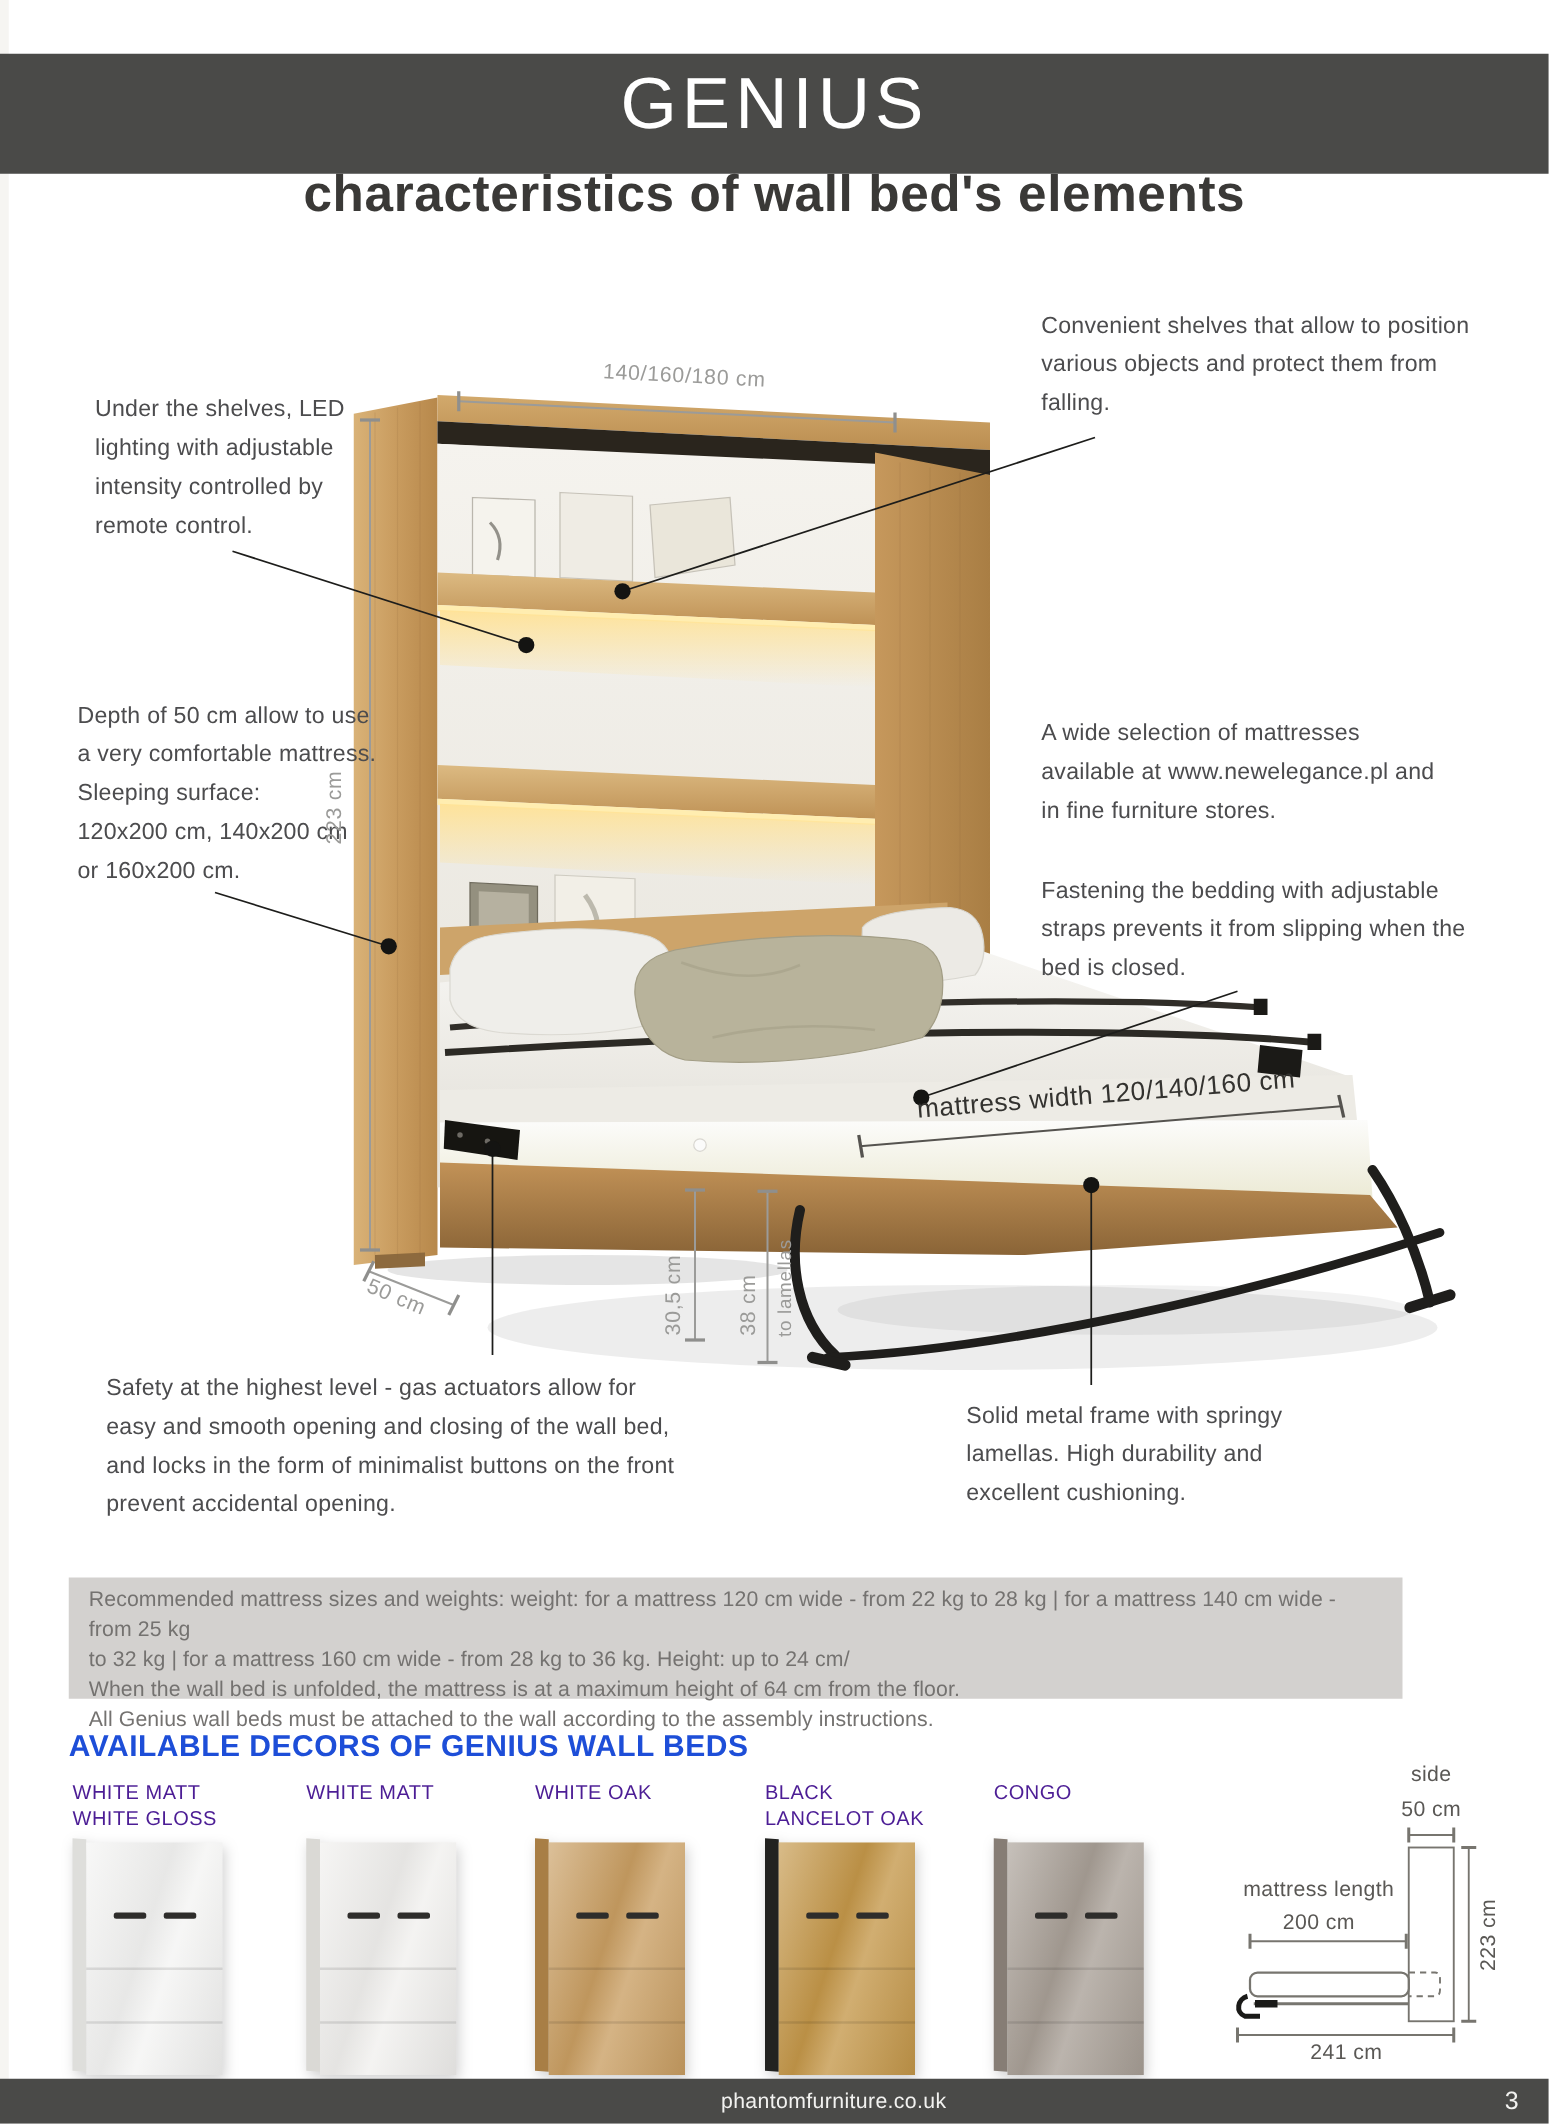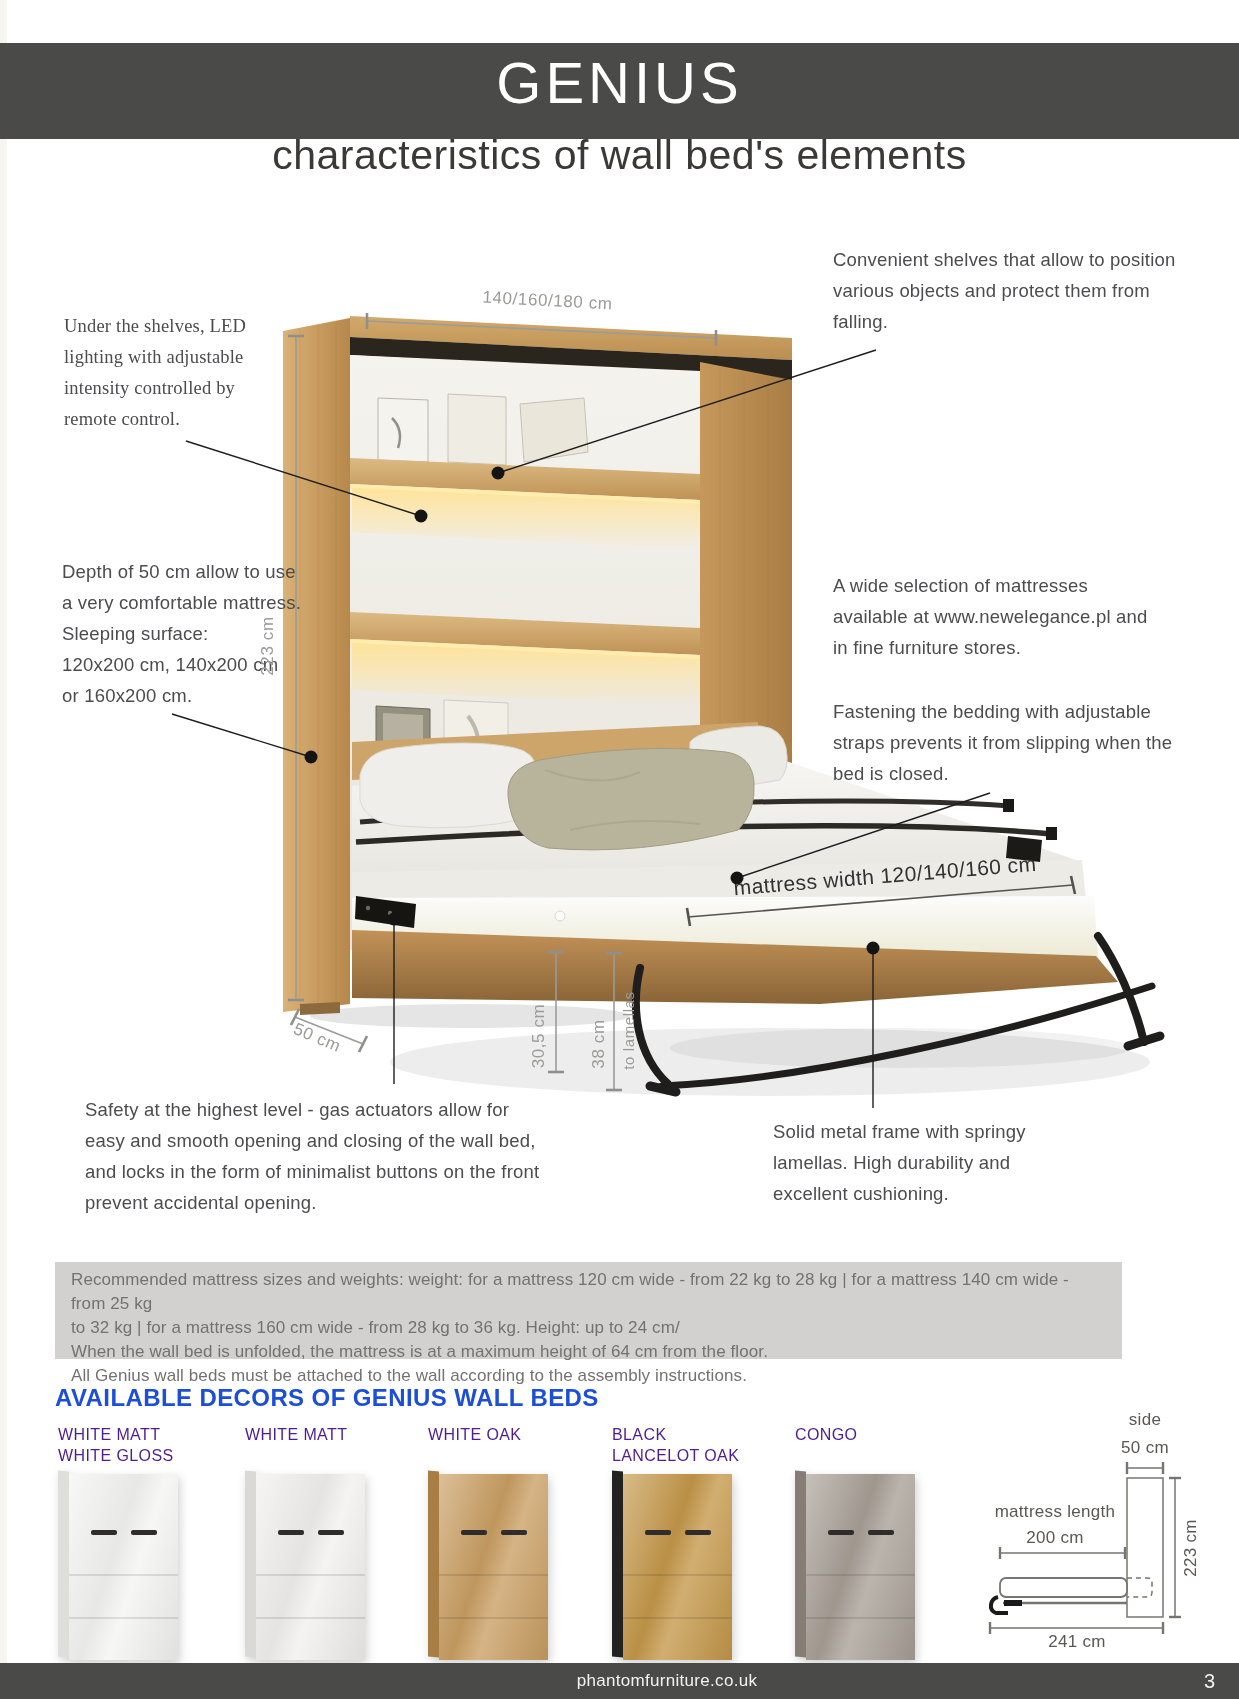--- a/index.html
+++ b/index.html
@@ -11,21 +11,21 @@
   .page-edge { position:absolute; left:0; top:0; width:7px; height:1699px; background:#f6f5f2; }
 
   
   .header-bar { position:absolute; left:0; top:43px; width:1239px; height:96px; background:#4a4a48; }
   .header-bar h1 {
     color:#ffffff; font-size:58px; font-weight:400; letter-spacing:4px;
     text-align:center; line-height:80px; font-stretch:condensed;
   }
   .subtitle {
     position:absolute; left:0; top:132px; width:1239px; text-align:center;
-    font-size:41px; color:#3a3937; letter-spacing:.5px; font-weight:400;
+    font-size:41px; color:#3a3937; letter-spacing:.5px; font-weight:700;
   }
 
   
   .note {
     position:absolute; font-size:18.5px; line-height:31px; color:#4c4c4e;
     white-space:pre-line; letter-spacing:.2px;
   }
   
   .dim {
     position:absolute; font-size:17px; color:#9b9b99; letter-spacing:.6px;
@@ -248,21 +248,21 @@
       <circle cx="311" cy="757" r="6.5" fill="#141412" stroke="none"></circle>
     <line x1="990" y1="793" x2="737" y2="878"></line>
       <circle cx="737" cy="878" r="6.5" fill="#141412" stroke="none"></circle>
     <line x1="873" y1="1108" x2="873" y2="948"></line>
       <circle cx="873" cy="948" r="6.5" fill="#141412" stroke="none"></circle>
     <line x1="394" y1="1084" x2="394" y2="919"></line>
       <circle cx="394" cy="919" r="6.5" fill="#141412" stroke="none"></circle>
   </g>
 </svg>
 
-<div class="note" style="left:64px; top:311px; width:270px;font-family:Liberation Serif, serif;">Under the shelves, LED
+<div class="note" style="left:76px; top:311px; width:270px;">Under the shelves, LED
 lighting with adjustable
 intensity controlled by
 remote control.</div>
 <div class="note" style="left:62px; top:556px; width:290px;">Depth of 50 cm allow to use
 a very comfortable mattress.
 Sleeping surface:
 120x200 cm, 140x200 cm
 or 160x200 cm.</div>
 <div class="note" style="left:833px; top:244px; width:360px;">Convenient shelves that allow to position
 various objects and protect them from

